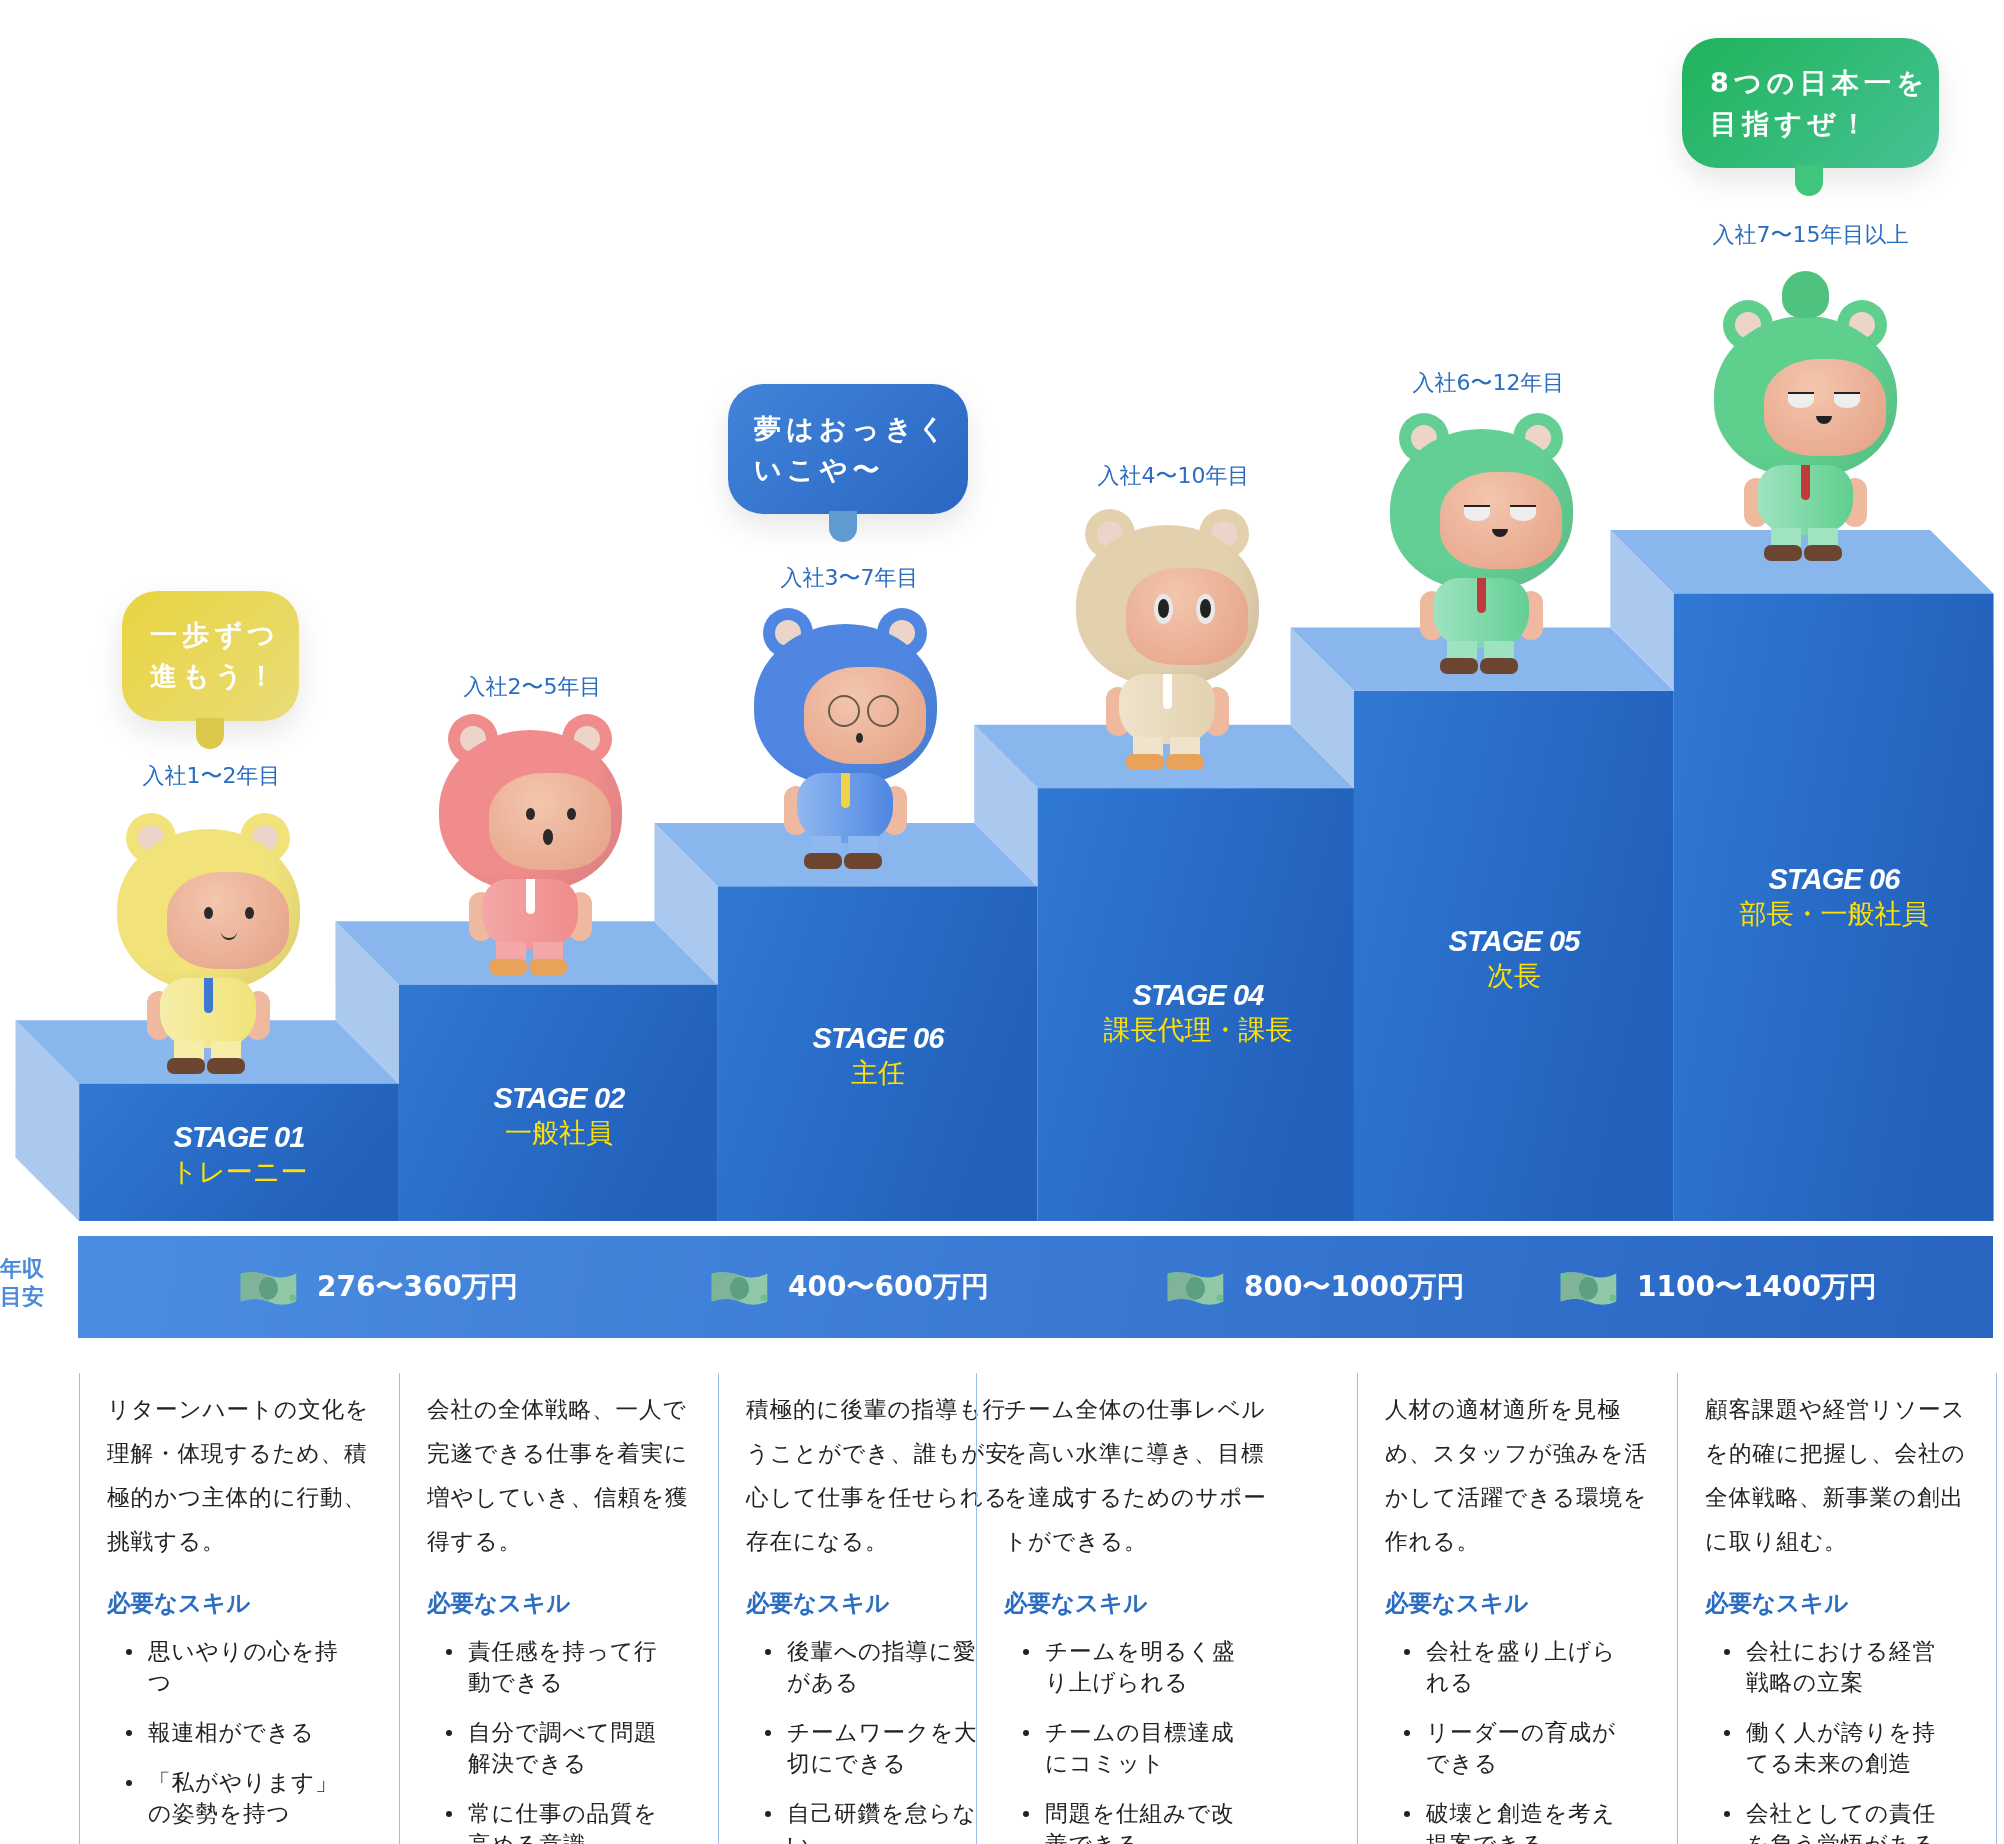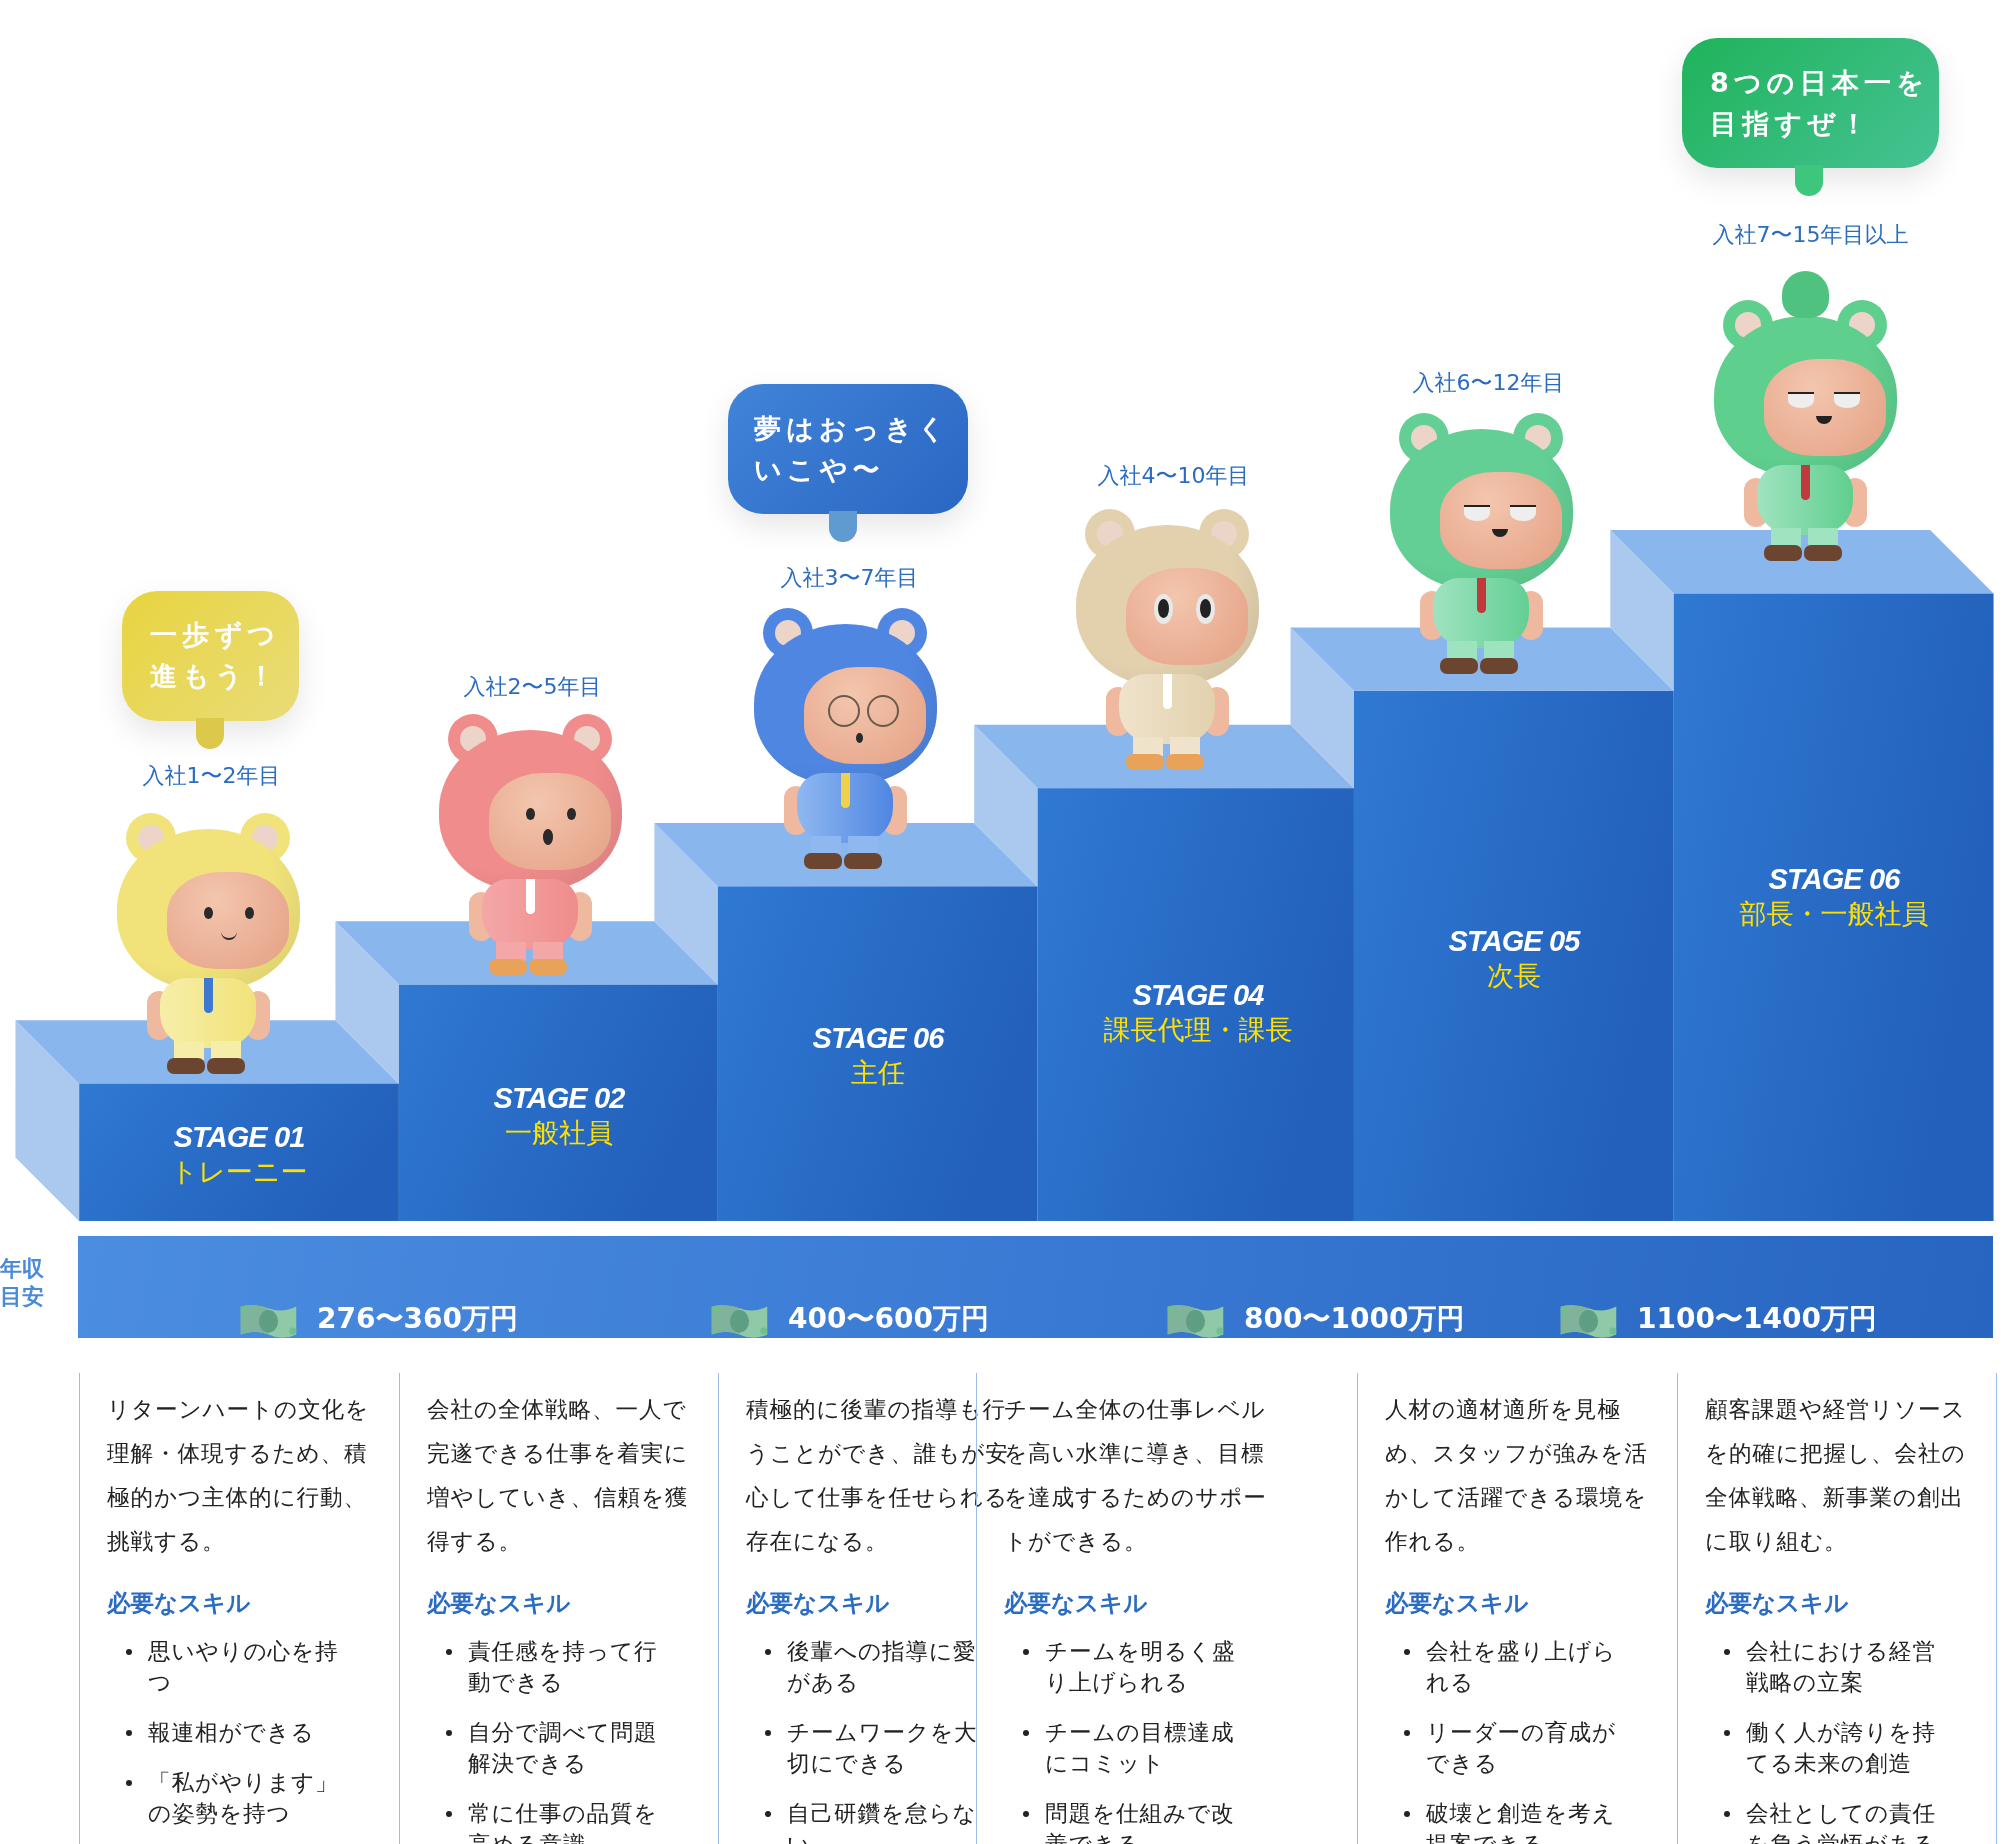--- a/index.html
+++ b/index.html
@@ -16,21 +16,21 @@
   
   .bubble { position: absolute; border-radius: 35px; color: #ffffff; font-weight: bold; font-size: 27px;
             line-height: 41px; letter-spacing: 5.2px; box-shadow: 0 12px 31px rgba(0,0,0,0.10);
             padding: 0 0 0 0; box-sizing: border-box; }
   .bubble .txt { position: absolute; left: 33px; top: 24px; }
   .tail { position: absolute; width: 28px; height: 31px; border-radius: 0 0 14px 14px; }
 
   
   .salary-band { position: absolute; left: 78px; top: 1236px; width: 1915px; height: 102px;
                  background: linear-gradient(100deg, #4b8de0 0%, #3a7ad4 50%, #2765c0 100%); }
-  .salary-item { position: absolute; top: 0; height: 102px; display: flex; align-items: flex-end; }
+  .salary-item { position: absolute; top: 0; height: 102px; display: flex; align-items: center; }
   .salary-text { color: #ffffff; font-weight: bold; font-size: 28px; margin-left: 19px; white-space: nowrap; }
   .money-icon { width: 59px; height: 35px; position: relative; }
   .salary-caption { position: absolute; left: 0; top: 1255px; width: 52px; color: #4a8ad8; font-weight: bold;
                     font-size: 22px; line-height: 28px; }
 
   
   .col { position: absolute; top: 1373px; height: 471px; border-left: 1.7px solid #9dbde9; box-sizing: border-box; }
   .col.last { border-right: 1.7px solid #9dbde9; }
   .col-inner { position: absolute; left: 27px; top: 14px; width: 269px; }
   .desc { color: #222222; font-size: 22.6px; line-height: 44px; margin: 0; letter-spacing: 0.9px; }

